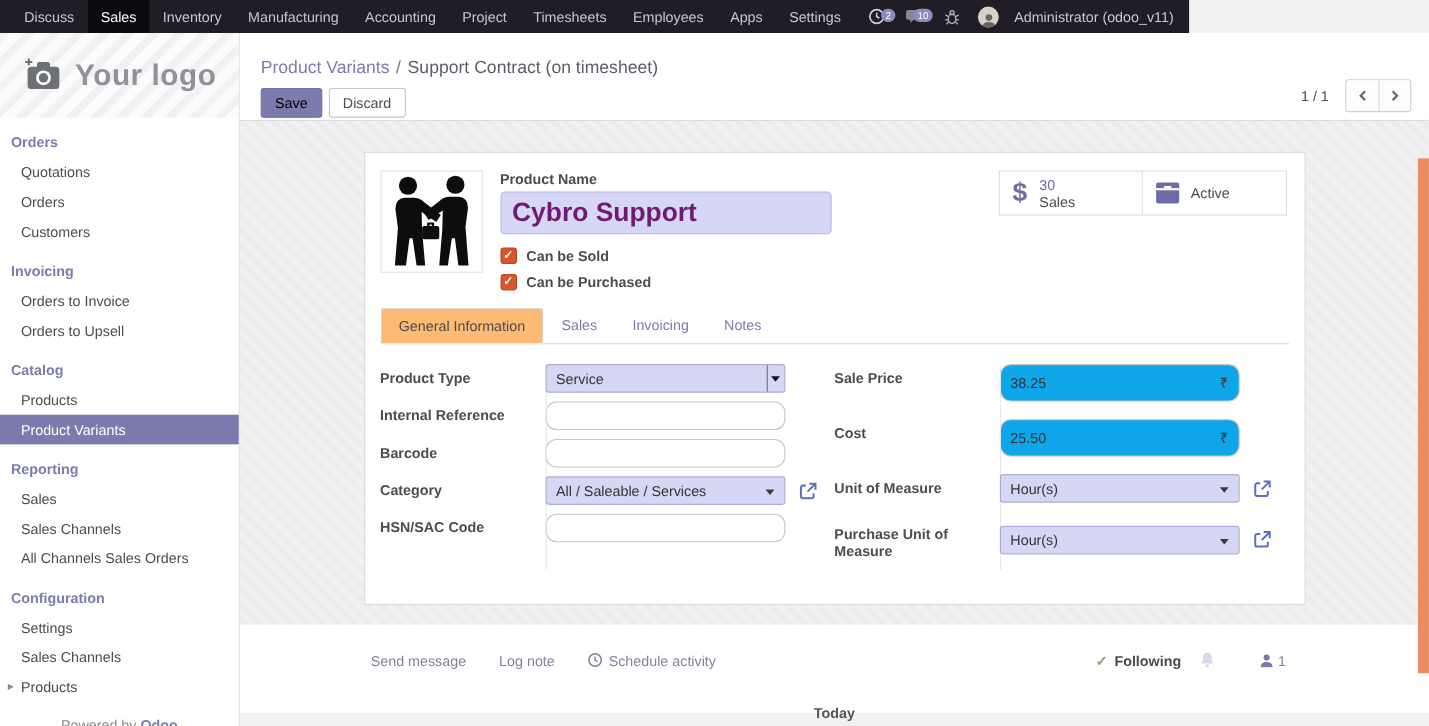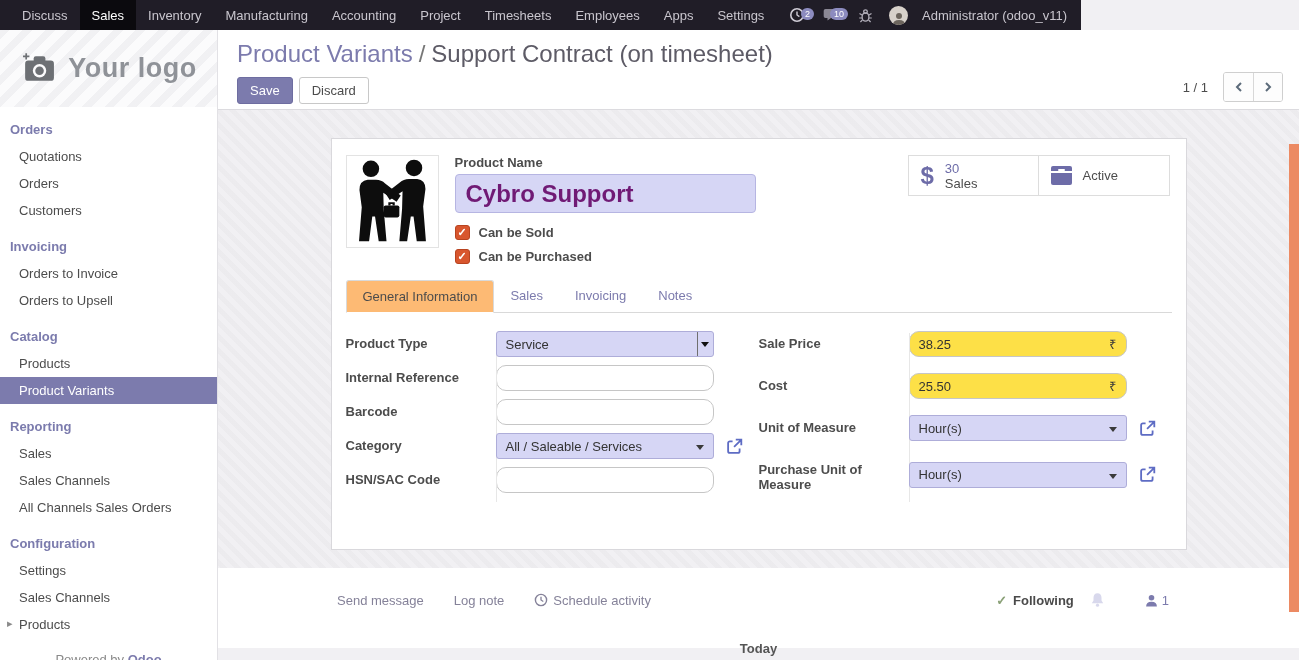--- a/index.html
+++ b/index.html
@@ -24,27 +24,27 @@
   .side-section-title { color:#7b7bad; font-weight:700; padding:6px 6px 6px 10px; margin-top:9px; cursor:default; }
   .side-item { color:#4c4c4c; padding:6px 6px 6px 19px; position:relative; cursor:pointer; }
   .side-item.active { background:#7c7bad; color:#ffffff; }
   .side-item .caret { position:absolute; left:7px; top:6px; color:#8a8a8a; font-size:11px; }
   .powered { position:absolute; bottom:-7px; width:100%; text-align:center; color:#8a8a8a; }
   .powered a { color:#7c7bad; font-weight:700; text-decoration:none; cursor:pointer; }
 
   
   .main { position:absolute; top:30px; left:218px; width:1081px; height:630px; }
   .control-panel { position:relative; height:80px; background:#ffffff; border-bottom:1px solid #dcdbdf; padding:10px 16px 0 19px; }
-  .breadcrumb { font-size:24px; }
+  .breadcrumb { font-size:16px;margin-top:13px; }
   .breadcrumb a { color:#7c7bad; text-decoration:none; cursor:pointer; }
   .breadcrumb .sep { color:#777; margin:0 6px; }
   .breadcrumb .current { color:#5d5b66; }
   .cp-buttons { margin-top:9px; display:flex; gap:6px; }
   .btn { font-size:13px; padding:5px 12px; border-radius:3px; border:1px solid transparent; cursor:pointer; font-family:inherit; }
-  .btn-primary { background:#7c7bad; border-color:#6e6da0; color:#ffffff; }
+  .btn-primary { background:#7c7bad; border-color:#6e6da0; color:#000000; }
   .btn-default { background:#ffffff; border-color:#c8c8c8; color:#4c4c4c; }
   .pager { position:absolute; right:16px; top:42px; display:flex; align-items:center; gap:15px; }
   .pager-count { color:#4c4c4c; }
   .pager-btns { display:flex; border:1px solid #cfcfcf; border-radius:3px; overflow:hidden; background:#fff; }
   .pager-btn { width:29px; height:28px; display:flex; align-items:center; justify-content:center; cursor:pointer; background:#fdfdfd; }
   .pager-btn + .pager-btn { border-left:1px solid #d8d8d8; }
 
   .content { position:relative; height:470px; background:#f1f0f3; background-image:repeating-linear-gradient(45deg, rgba(0,0,0,0.02) 0 5px, transparent 5px 10px); }
   .sheet { position:relative; width:856px; height:412px; margin:0 auto; top:28px; background:#ffffff; border:1px solid #d9d8dc; padding:16px 14px; }
 
@@ -78,21 +78,21 @@
   .frow { display:flex; margin-bottom:8px; }
   .fgroup.right .frow { margin-bottom:16px; }
   .frow .lbl { flex:0 0 150px; padding-top:5px; font-weight:700; padding-right:8px; }
   .frow .ctrl { display:flex; align-items:center; gap:12px; }
   .txt-input { width:218px; height:26px; border:1px solid #c6c6c6; border-radius:10px; background:#fff; font-family:inherit; font-size:13px; padding:0 9px; color:#333; }
   .sel { width:218px; height:26px; background:#d6d6f5; border:1px solid #aeadd9; border-radius:3px; display:flex; align-items:center; padding:0 9px; position:relative; cursor:pointer; color:#333; }
   .sel .arrow { position:absolute; right:9px; top:11px; width:0; height:0; border-left:4px solid transparent; border-right:4px solid transparent; border-top:5px solid #3a3a3a; }
   .sel.native { border-radius:3px; }
   .sel.native .strip { position:absolute; right:0; top:0; bottom:0; width:16px; border-left:1px solid #6f6f6f; display:flex; align-items:center; justify-content:center; }
   .sel.native .strip i { width:0; height:0; border-left:4px solid transparent; border-right:4px solid transparent; border-top:5px solid #111; }
-  .cur-input { width:218px; height:26px; border:1px solid #c6c6c6; border-radius:10px; background:#fde047; display:flex; align-items:center; padding:0 9px; }
+  .cur-input { width:218px; height:26px; border:1px solid #c6c6c6; border-radius:10px; background:#0ea5e9; display:flex; align-items:center; padding:16px 9px; }
   .cur-input .val { flex:1; color:#333; }
   .cur-input .sym { color:#3a3a3a; }
   .ext-link { width:17px; height:17px; cursor:pointer; flex:0 0 auto; }
 
   
   .chatter { position:absolute; left:0; bottom:12px; width:1081px; height:80px; background:#ffffff; }
   .chat-row { display:flex; align-items:center; padding:24px 130px 0 119px; gap:30px; }
   .chat-link { color:#858299; cursor:pointer; display:flex; align-items:center; gap:5px; }
   .chat-right { margin-left:auto; display:flex; align-items:center; gap:16px; }
   .following { display:flex; align-items:center; gap:6px; font-weight:700; color:#4a4a4a; cursor:pointer; }

